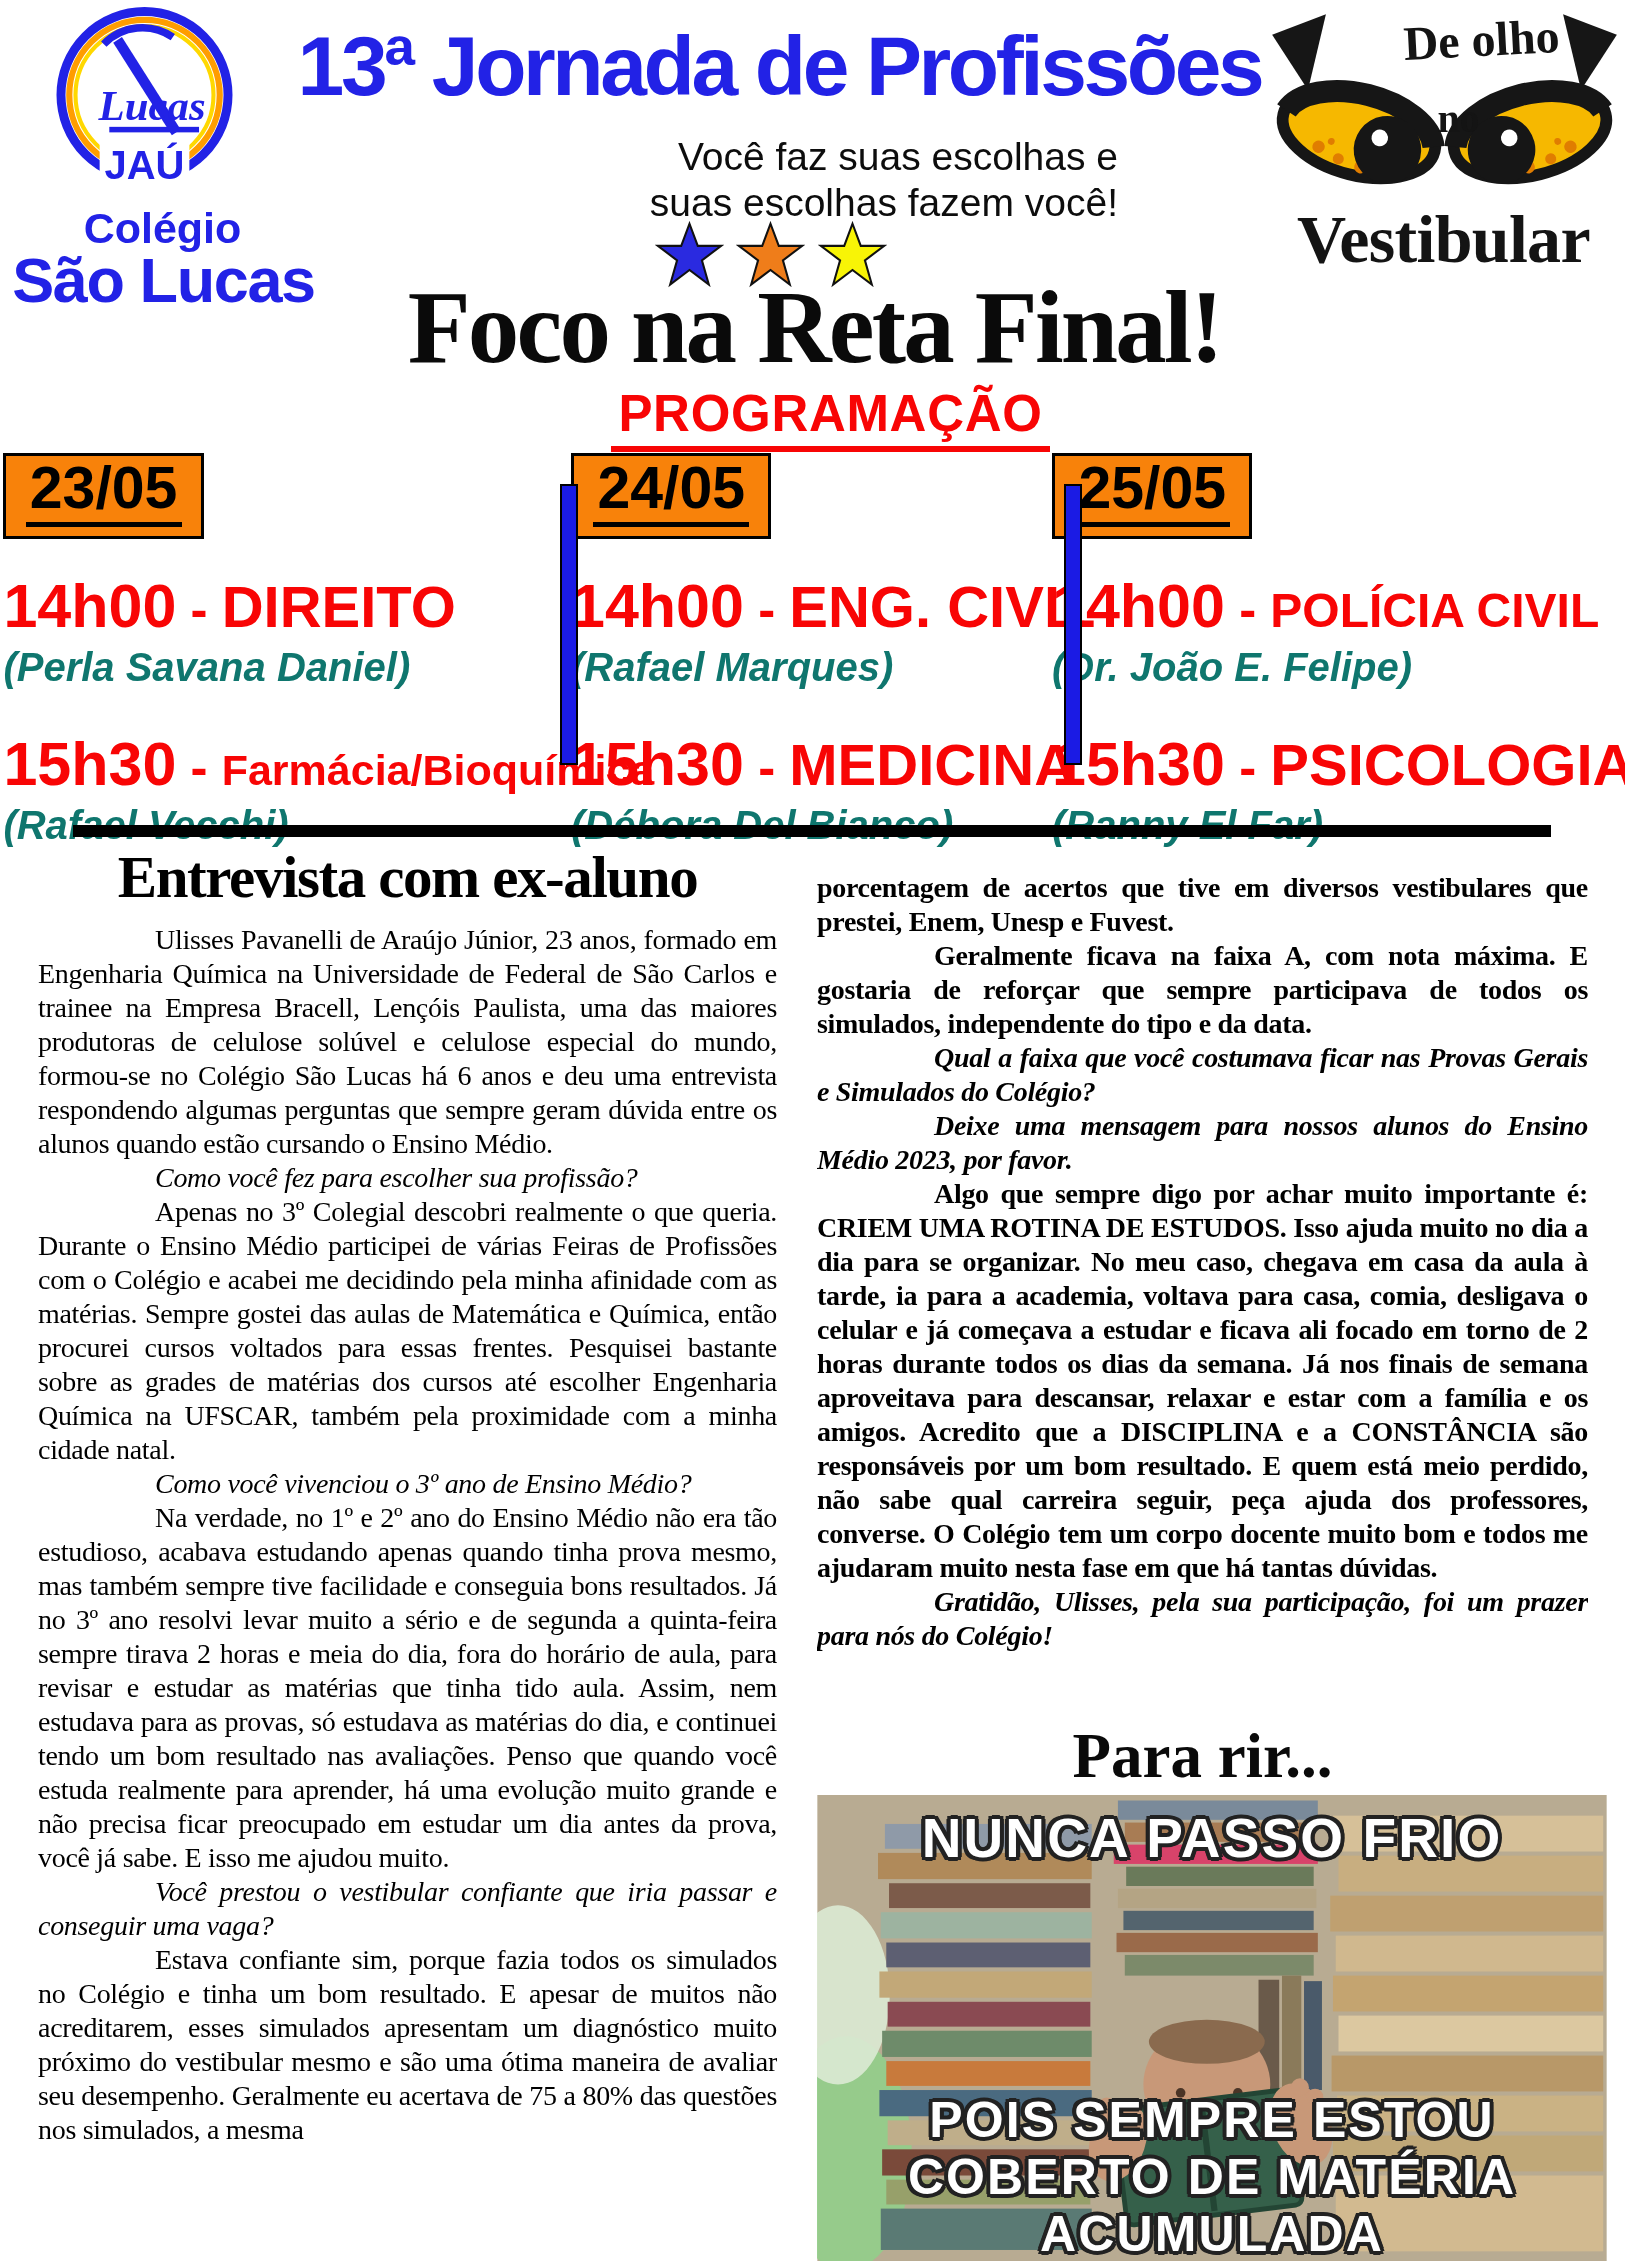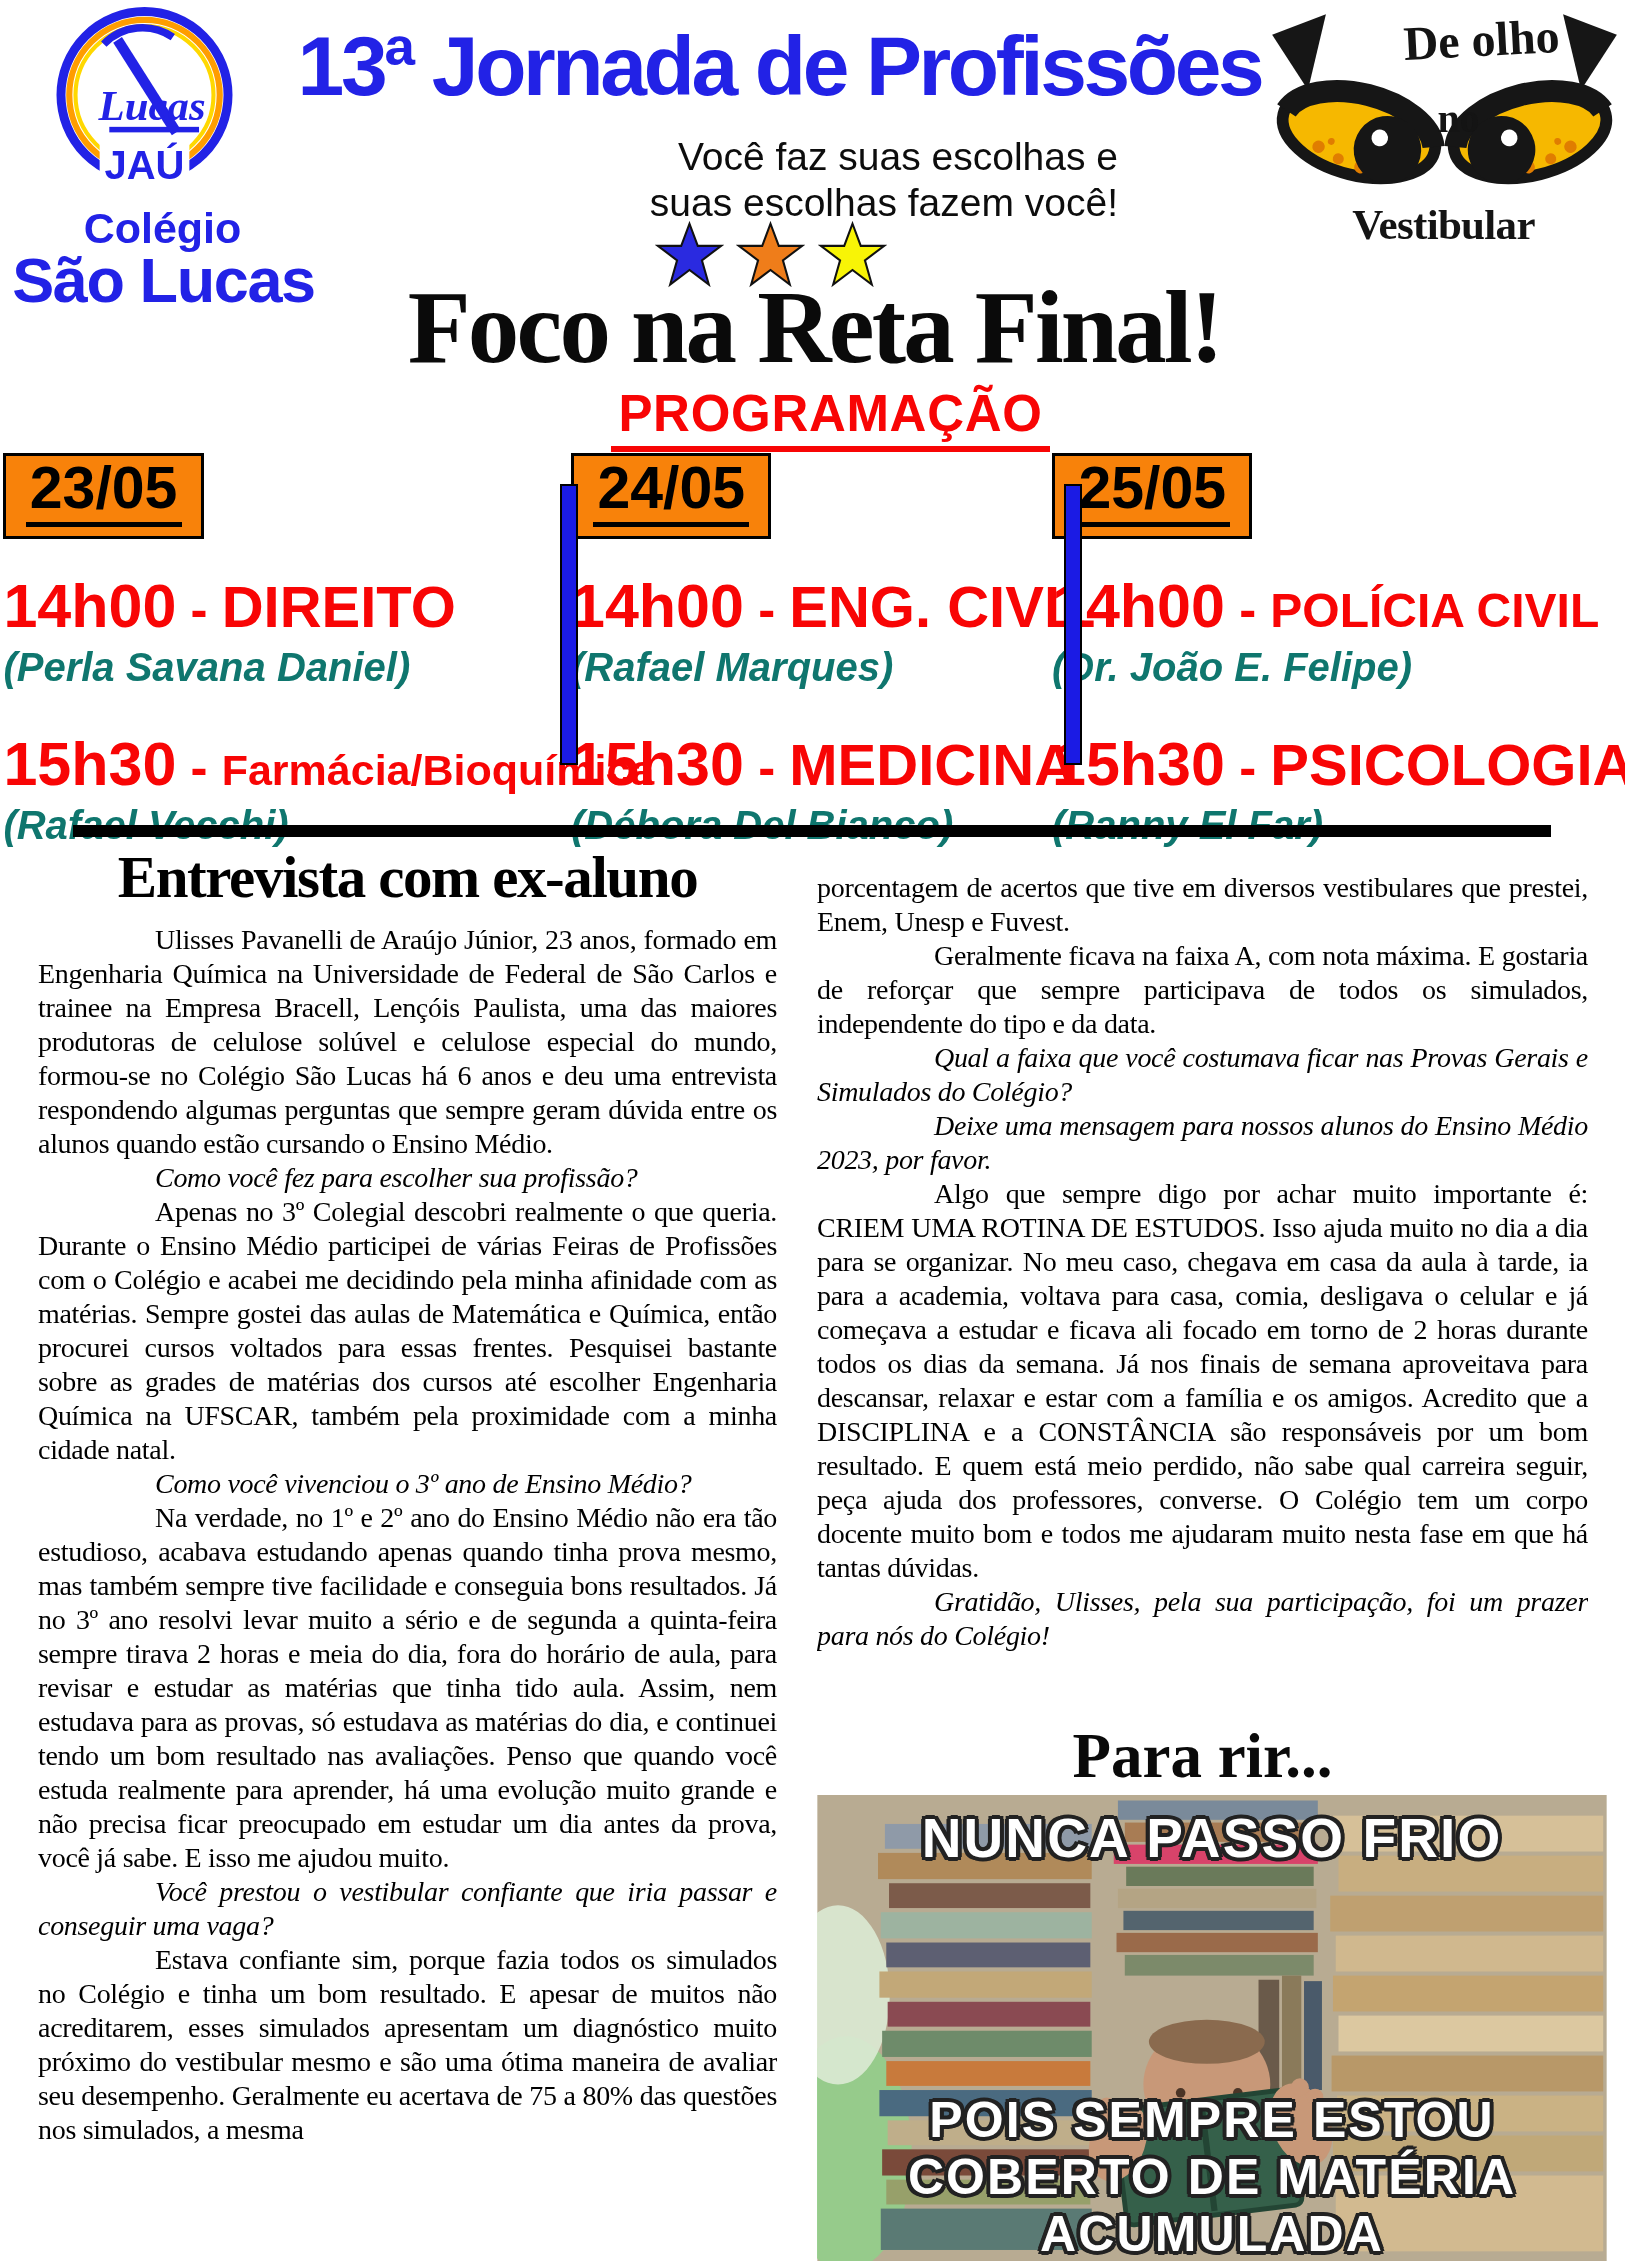--- a/index.html
+++ b/index.html
@@ -16,21 +16,21 @@
               font-size:84px;font-weight:bold;letter-spacing:-3.4px;color:#2222e6;}
   .subtitle{position:absolute;left:497px;top:134px;width:621px;text-align:right;
             font-size:39px;line-height:46px;color:#0d0d0d;}
   .owl-svg{position:absolute;left:1268px;top:9.7px;}
   .badge-line1{position:absolute;left:1364px;top:12.4px;width:235px;text-align:center;
                font-family:"Liberation Serif",serif;font-weight:bold;font-size:48px;
                color:#141414;transform:rotate(-3deg);}
   .badge-line2{position:absolute;left:1407px;top:95px;width:103px;text-align:center;
                font-family:"Liberation Serif",serif;font-weight:bold;font-size:40px;color:#141414;}
   .badge-line3{position:absolute;left:1262px;top:200px;width:363px;text-align:center;
-               font-family:"Liberation Serif",serif;font-weight:bold;font-size:43px;
+               font-family:"Liberation Serif",serif;font-weight:bold;font-size:68px;
                letter-spacing:-0.7px;color:#141414;}
 
   
   .stars{position:absolute;left:655px;top:221px;display:flex;gap:12.4px;}
   .hero-title{position:absolute;left:228px;top:268px;width:1173px;text-align:center;
               font-family:"Liberation Serif",serif;font-weight:bold;font-size:103px;
               letter-spacing:-2.8px;color:#0a0a0a;}
   .programacao-wrap{position:absolute;left:244px;top:384px;width:1173px;text-align:center;}
   .programacao{display:inline-block;color:#f80505;font-weight:bold;font-size:51px;
                letter-spacing:0.7px;border-bottom:6.2px solid #f80505;padding:0 7px 2.8px;}
@@ -52,21 +52,21 @@
   .course.sz-sm{font-size:43px;}
   .speaker{margin-top:4.1px;font-size:40px;font-weight:bold;font-style:italic;color:#0f766e;}
   .vbar{position:absolute;top:484px;width:14px;height:277px;background:#1b1be4;border:2.1px solid #000;}
   .vbar.v1{left:560px;}
   .vbar.v2{left:1064px;}
 
   .rule{position:absolute;left:73px;top:825px;width:1478px;height:11.7px;background:#000;}
 
   
   .col-left{position:absolute;left:38px;top:843px;width:739px;height:1418px;overflow:hidden;}
-  .col-right{position:absolute;left:817px;top:871px;width:771px;height:840px;overflow:hidden;}
+  .col-right{position:absolute;left:817px;top:871px;width:771px;height:840px;overflow:hidden;font-weight:bold;}
   .article-headline{margin:0 0 11px 0;text-align:center;font-family:"Liberation Serif",serif;
                     font-size:59px;font-weight:bold;letter-spacing:-1.4px;color:#000;}
   p.body{margin:0;font-family:"Liberation Serif",serif;font-size:28px;line-height:34px;
          letter-spacing:-0.3px;text-align:justify;text-indent:117px;color:#000;}
   p.body.q{font-style:italic;}
   p.body.first-cont{text-indent:0;}
 
   
   .para-rir{position:absolute;left:817px;top:1720px;width:771px;text-align:center;
             font-family:"Liberation Serif",serif;font-size:63px;font-weight:bold;color:#0a0a0a;}

